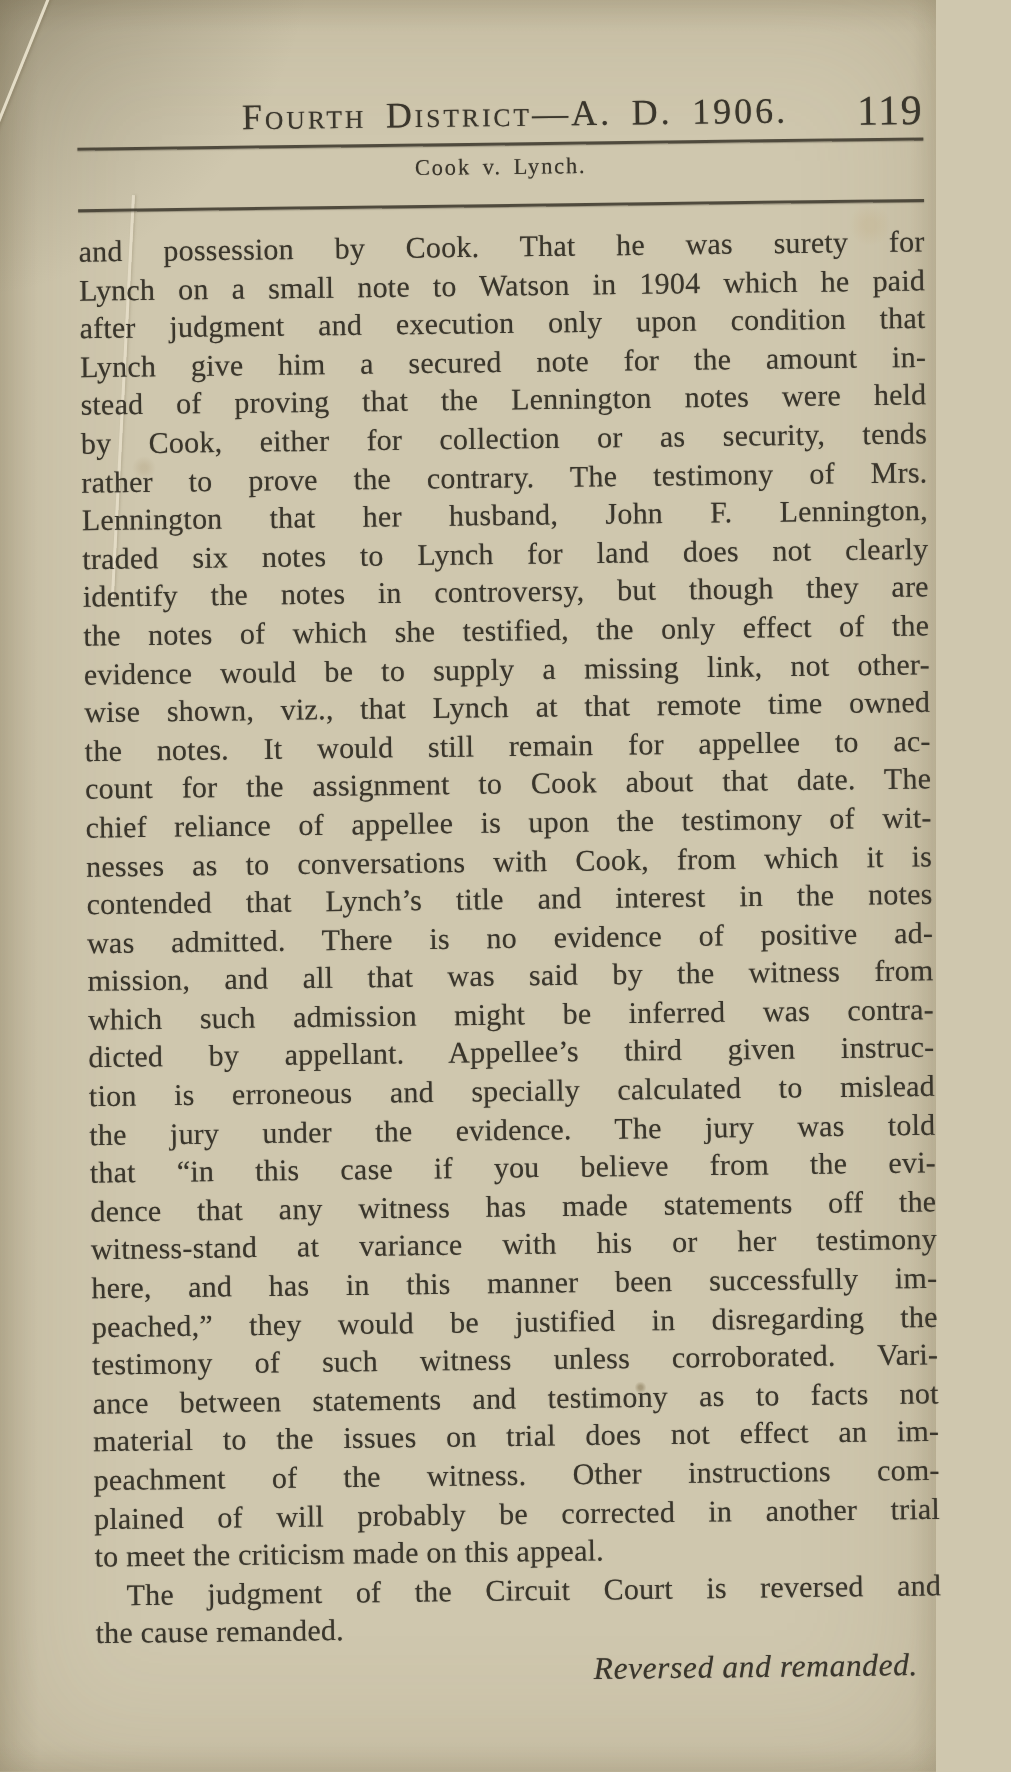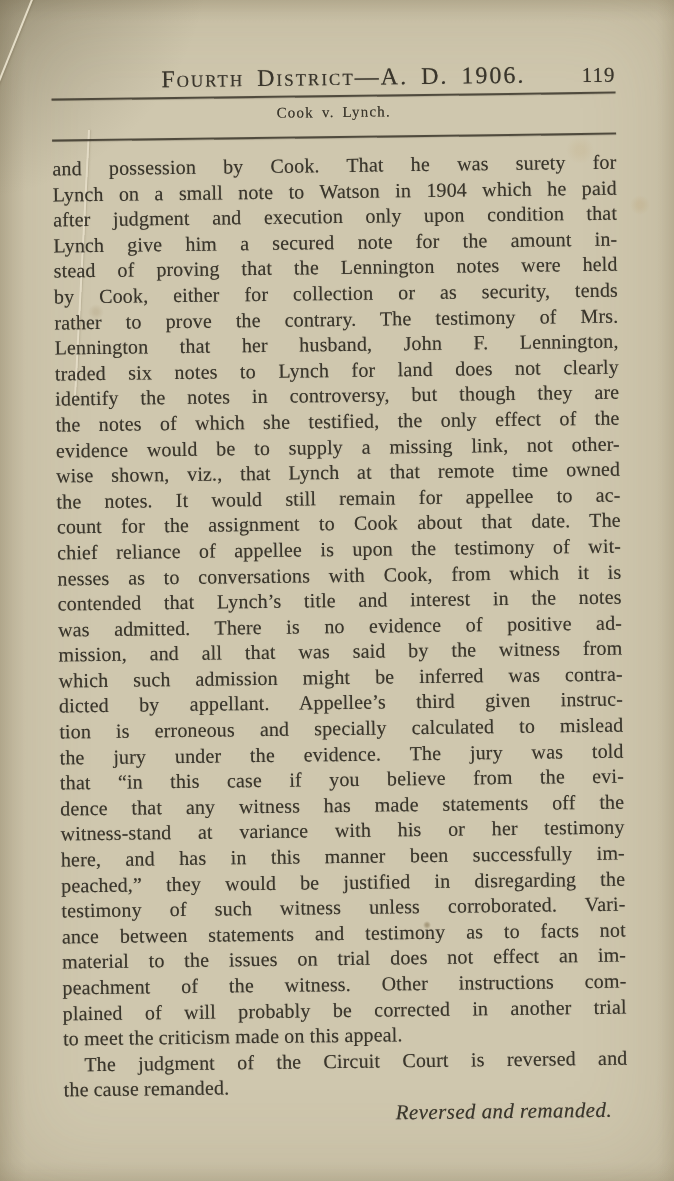--- a/index.html
+++ b/index.html
@@ -4,21 +4,21 @@
 <style>
   html, body { margin: 0; padding: 0; }
   body {
     width: 674px; height: 1181px;
     overflow: hidden;
     font-family: "Liberation Serif", serif;
     background: #cfc7ae;
   }
   .scan {
     position: relative;
-    width: 674px; height: 1181px;
+    width: 624px; height: 1181px;
     background:
       radial-gradient(ellipse at 55% 42%, #ded6c0 0%, #d9d1b8 50%, #d2caaf 82%, #c6be a3 100%),
       #d8d0b7;
     background: radial-gradient(ellipse at 55% 42%, #ded6c0 0%, #d9d1b8 50%, #d2caaf 82%, #c3bb a0 100%) #d8d0b7;
     box-shadow:
       inset 0 0 90px rgba(112, 96, 58, 0.22),
       inset 0 0 14px rgba(112, 96, 58, 0.14);
   }
   .corner-shade {
     position: absolute; inset: 0; pointer-events: none;
@@ -65,21 +65,21 @@
     display: block; text-align: center;
     transform: translateX(10px);
     font-variant: small-caps;
     font-size: 24px; line-height: 30px;
     letter-spacing: 2px; word-spacing: 5px;
     text-shadow: 0 0 0.7px rgba(58, 54, 44, 0.65);
     white-space: nowrap;
   }
   .page-number {
     position: absolute; right: 0; top: 1px;
-    font-size: 21px; line-height: 30px;
+    font-size: 28px; line-height: 30px;
     letter-spacing: 1px;
     text-shadow: 0 0 0.7px rgba(58, 54, 44, 0.6);
     margin-left: 40px;
   }
   .rule {
     height: 2px;
     background: rgba(62, 57, 46, 0.88);
     box-shadow: 0 0.5px 0.8px rgba(62, 57, 46, 0.4);
   }
   .rule-top { margin-top: 3px; }

